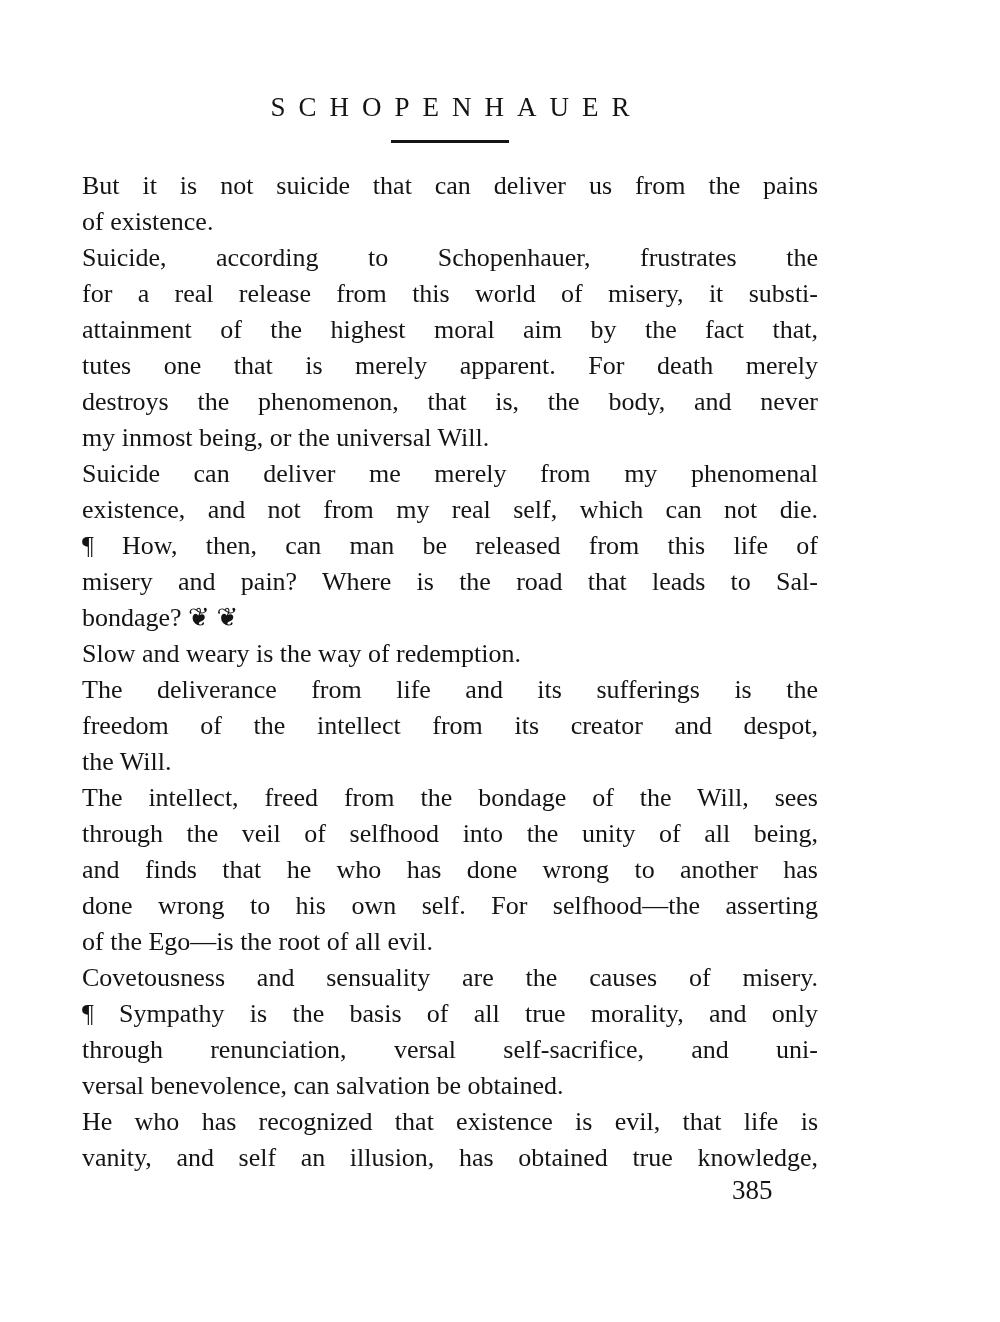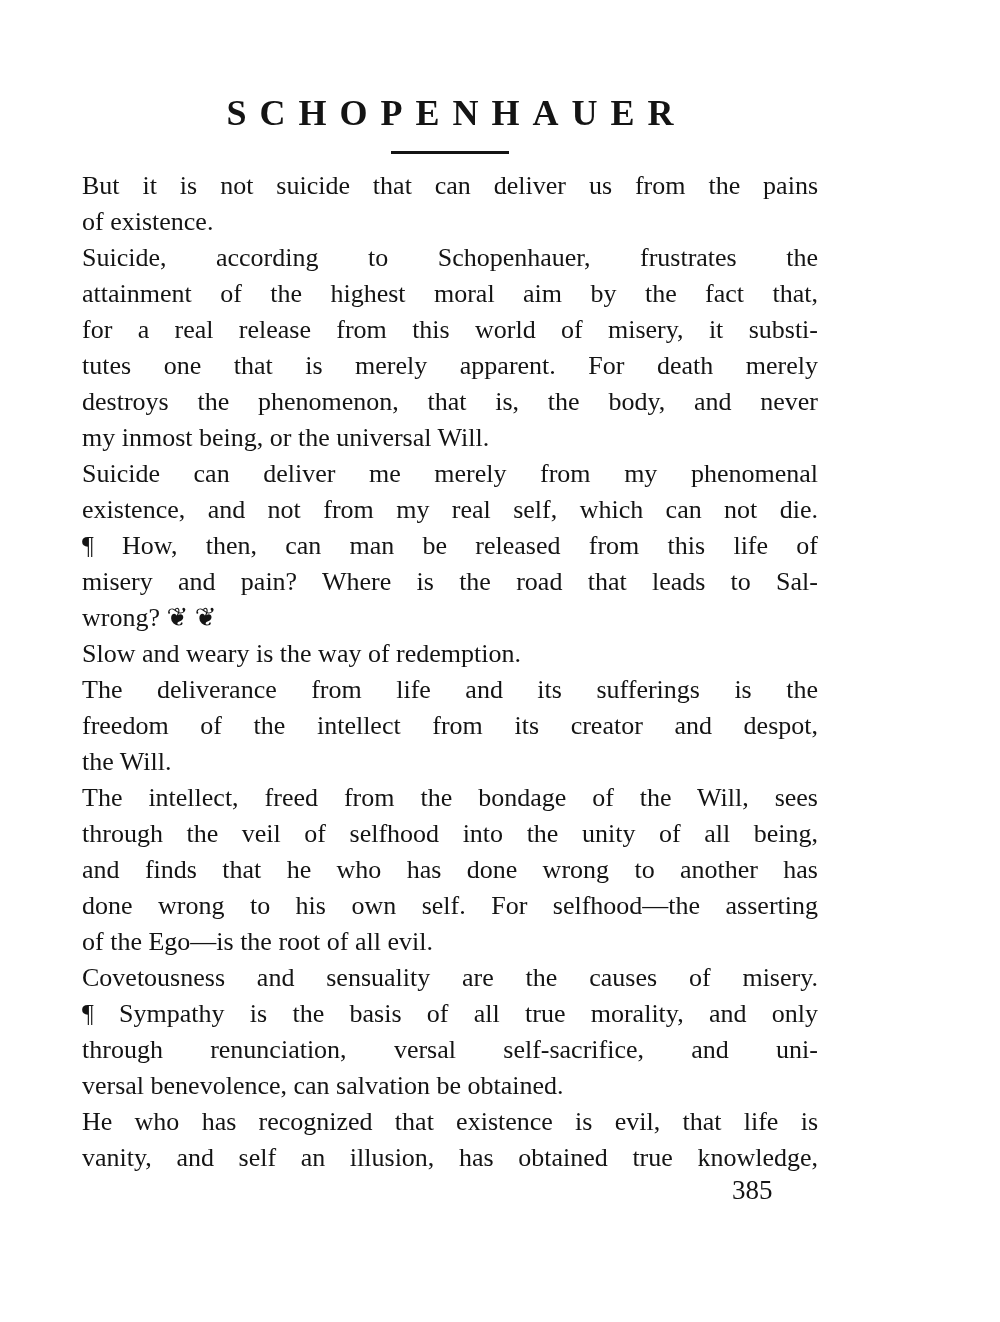--- a/index.html
+++ b/index.html
@@ -17,22 +17,22 @@
     overflow: hidden;
   }
   .header {
     position: absolute;
     left: 82px;
     top: 92px;
     width: 736px;
     text-align: center;
   }
   .title {
-    font-size: 36px;
-    font-weight: 700;
+    font-size: 27px;
+    font-weight: 400;
     letter-spacing: 13px;
     padding-left: 13px; 
     white-space: nowrap;
   }
   .rule {
     width: 118px;
     height: 3px;
     background: #141414;
     margin: 17px auto 0 auto;
   }
@@ -66,30 +66,30 @@
 <div class="page">
   <div class="header">
     <div class="title">SCHOPENHAUER</div>
     <div class="rule"></div>
   </div>
 
   <div class="text">
       <div class="line">But it is not suicide that can deliver us from the pains</div>
       <div class="line no-just">of existence.</div>
       <div class="line">Suicide, according to Schopenhauer, frustrates the</div>
+      <div class="line">for a real release from this world of misery, it substi-</div>
       <div class="line">attainment of the highest moral aim by the fact that,</div>
-      <div class="line">for a real release from this world of misery, it substi-</div>
       <div class="line">tutes one that is merely apparent. For death merely</div>
       <div class="line">destroys the phenomenon, that is, the body, and never</div>
       <div class="line no-just">my inmost being, or the universal Will.</div>
       <div class="line">Suicide can deliver me merely from my phenomenal</div>
       <div class="line">existence, and not from my real self, which can not die.</div>
       <div class="line">¶ How, then, can man be released from this life of</div>
       <div class="line">misery and pain? Where is the road that leads to Sal-</div>
-      <div class="line no-just">wrong? ❦ ❦</div>
+      <div class="line no-just">bondage? ❦ ❦</div>
       <div class="line no-just">Slow and weary is the way of redemption.</div>
       <div class="line">The deliverance from life and its sufferings is the</div>
       <div class="line">freedom of the intellect from its creator and despot,</div>
       <div class="line no-just">the Will.</div>
       <div class="line">The intellect, freed from the bondage of the Will, sees</div>
       <div class="line">through the veil of selfhood into the unity of all being,</div>
       <div class="line">and finds that he who has done wrong to another has</div>
       <div class="line">done wrong to his own self. For selfhood—the asserting</div>
       <div class="line no-just">of the Ego—is the root of all evil.</div>
       <div class="line">Covetousness and sensuality are the causes of misery.</div>

